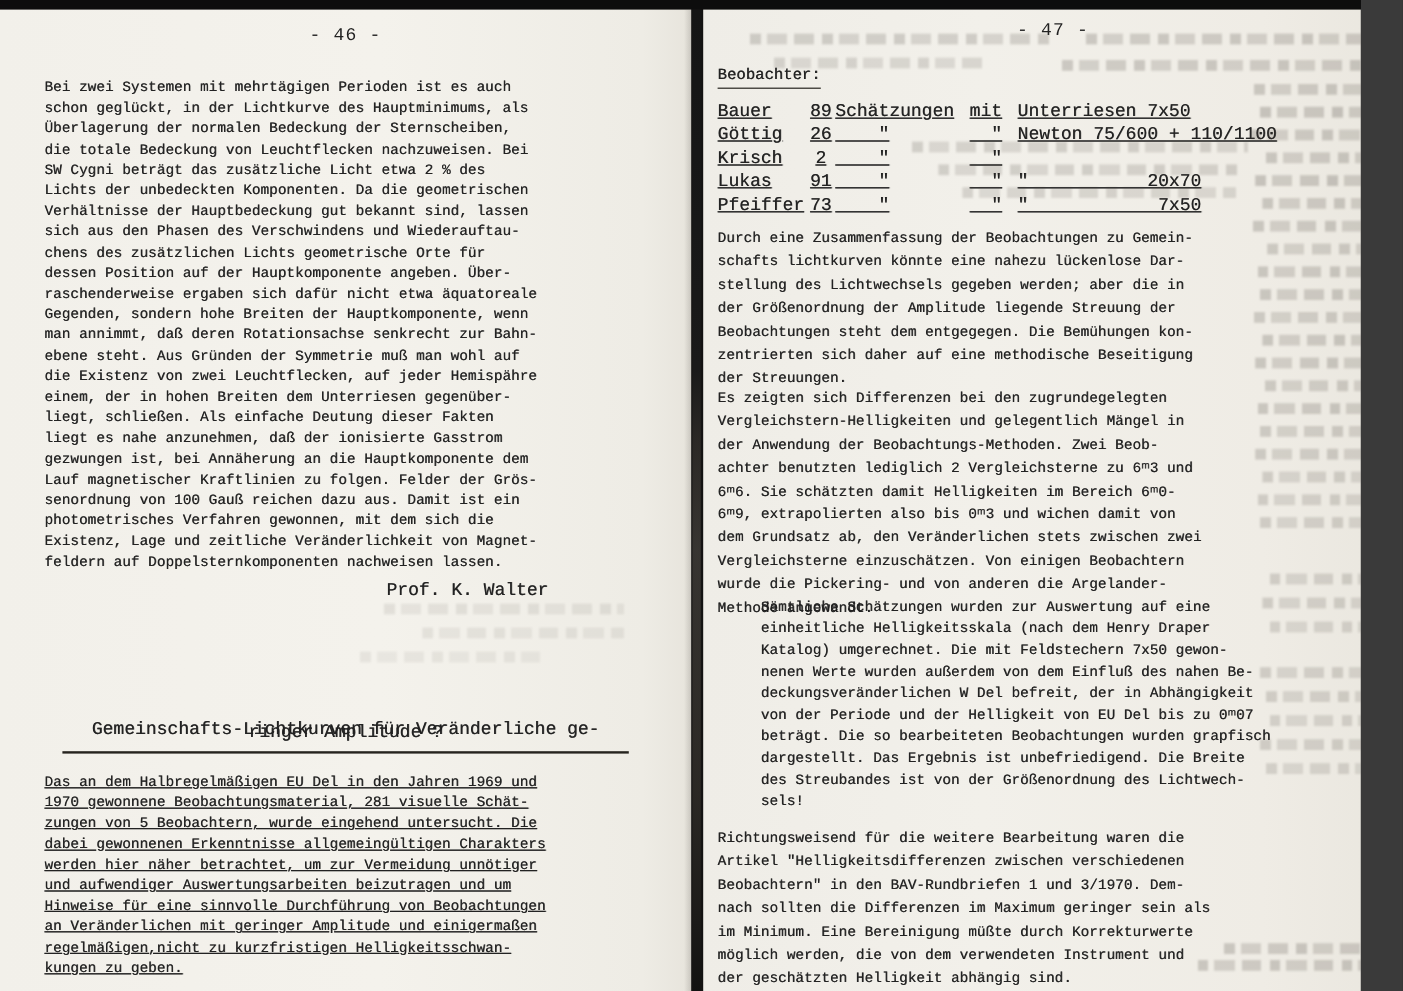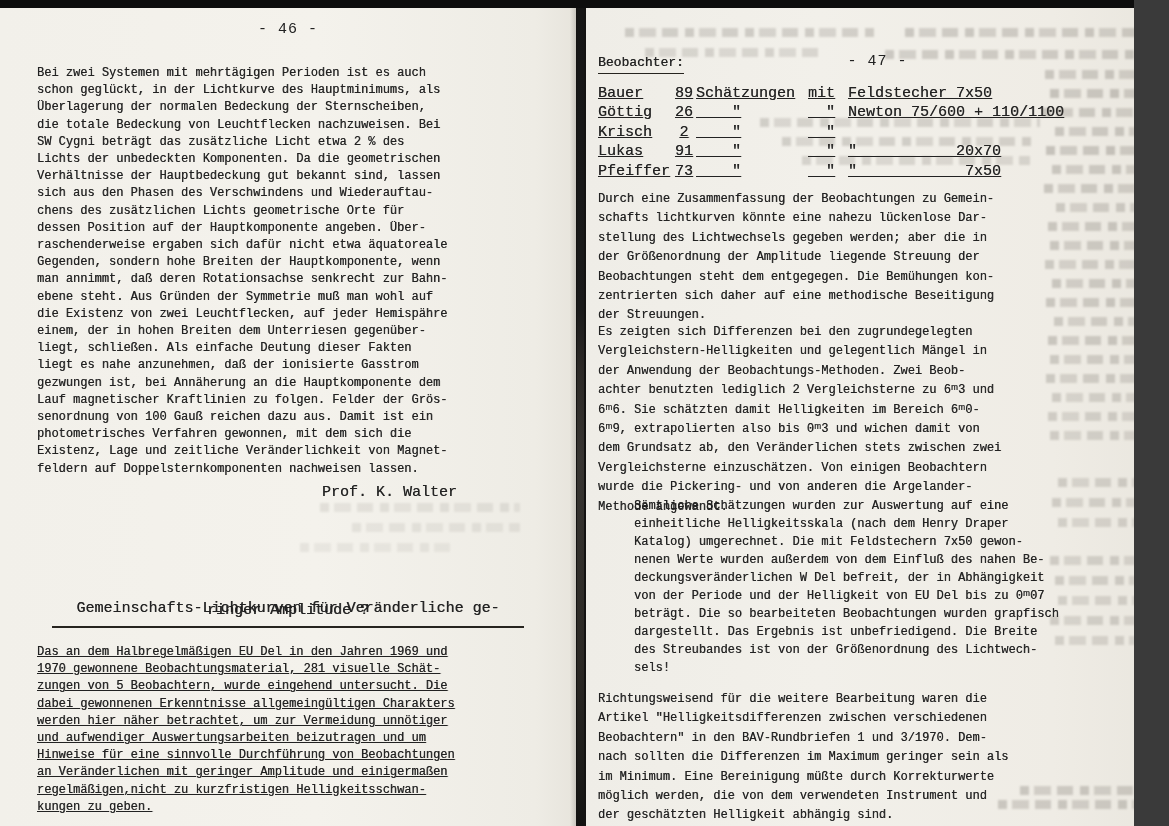--- a/index.html
+++ b/index.html
@@ -112,30 +112,30 @@
 an Veränderlichen mit geringer Amplitude und einigermaßen
 regelmäßigen,nicht zu kurzfristigen Helligkeitsschwan-
 kungen zu geben.</div>
   </div>
 
   <div class="gutter">
     <div class="gutter-line"></div>
   </div>
 
   <div class="page page-right">
-    <div class="pagenum" style="top:9px;margin-top:36px;">- 47 -</div>
+    <div class="pagenum" style="top:9px;">- 47 -</div>
     <div class="obs-label" style="left:12px;top:47px;">Beobachter:</div>
 
     <div class="obs-table" style="left:12px;top:77px;width:560px;">
       <div class="obs-row">
         <span>Bauer</span>
         <span class="cell-count">89</span>
         <span>Schätzungen</span>
         <span>mit</span>
-        <span>Feldstecher 7x50</span>
+        <span>Unterriesen 7x50</span>
       </div>
       <div class="obs-row">
         <span>Göttig</span>
         <span class="cell-count">26</span>
         <span>    "</span>
         <span>  "</span>
         <span>Newton 75/600 + 110/1100</span>
       </div>
       <div class="obs-row">
         <span>Krisch</span>

